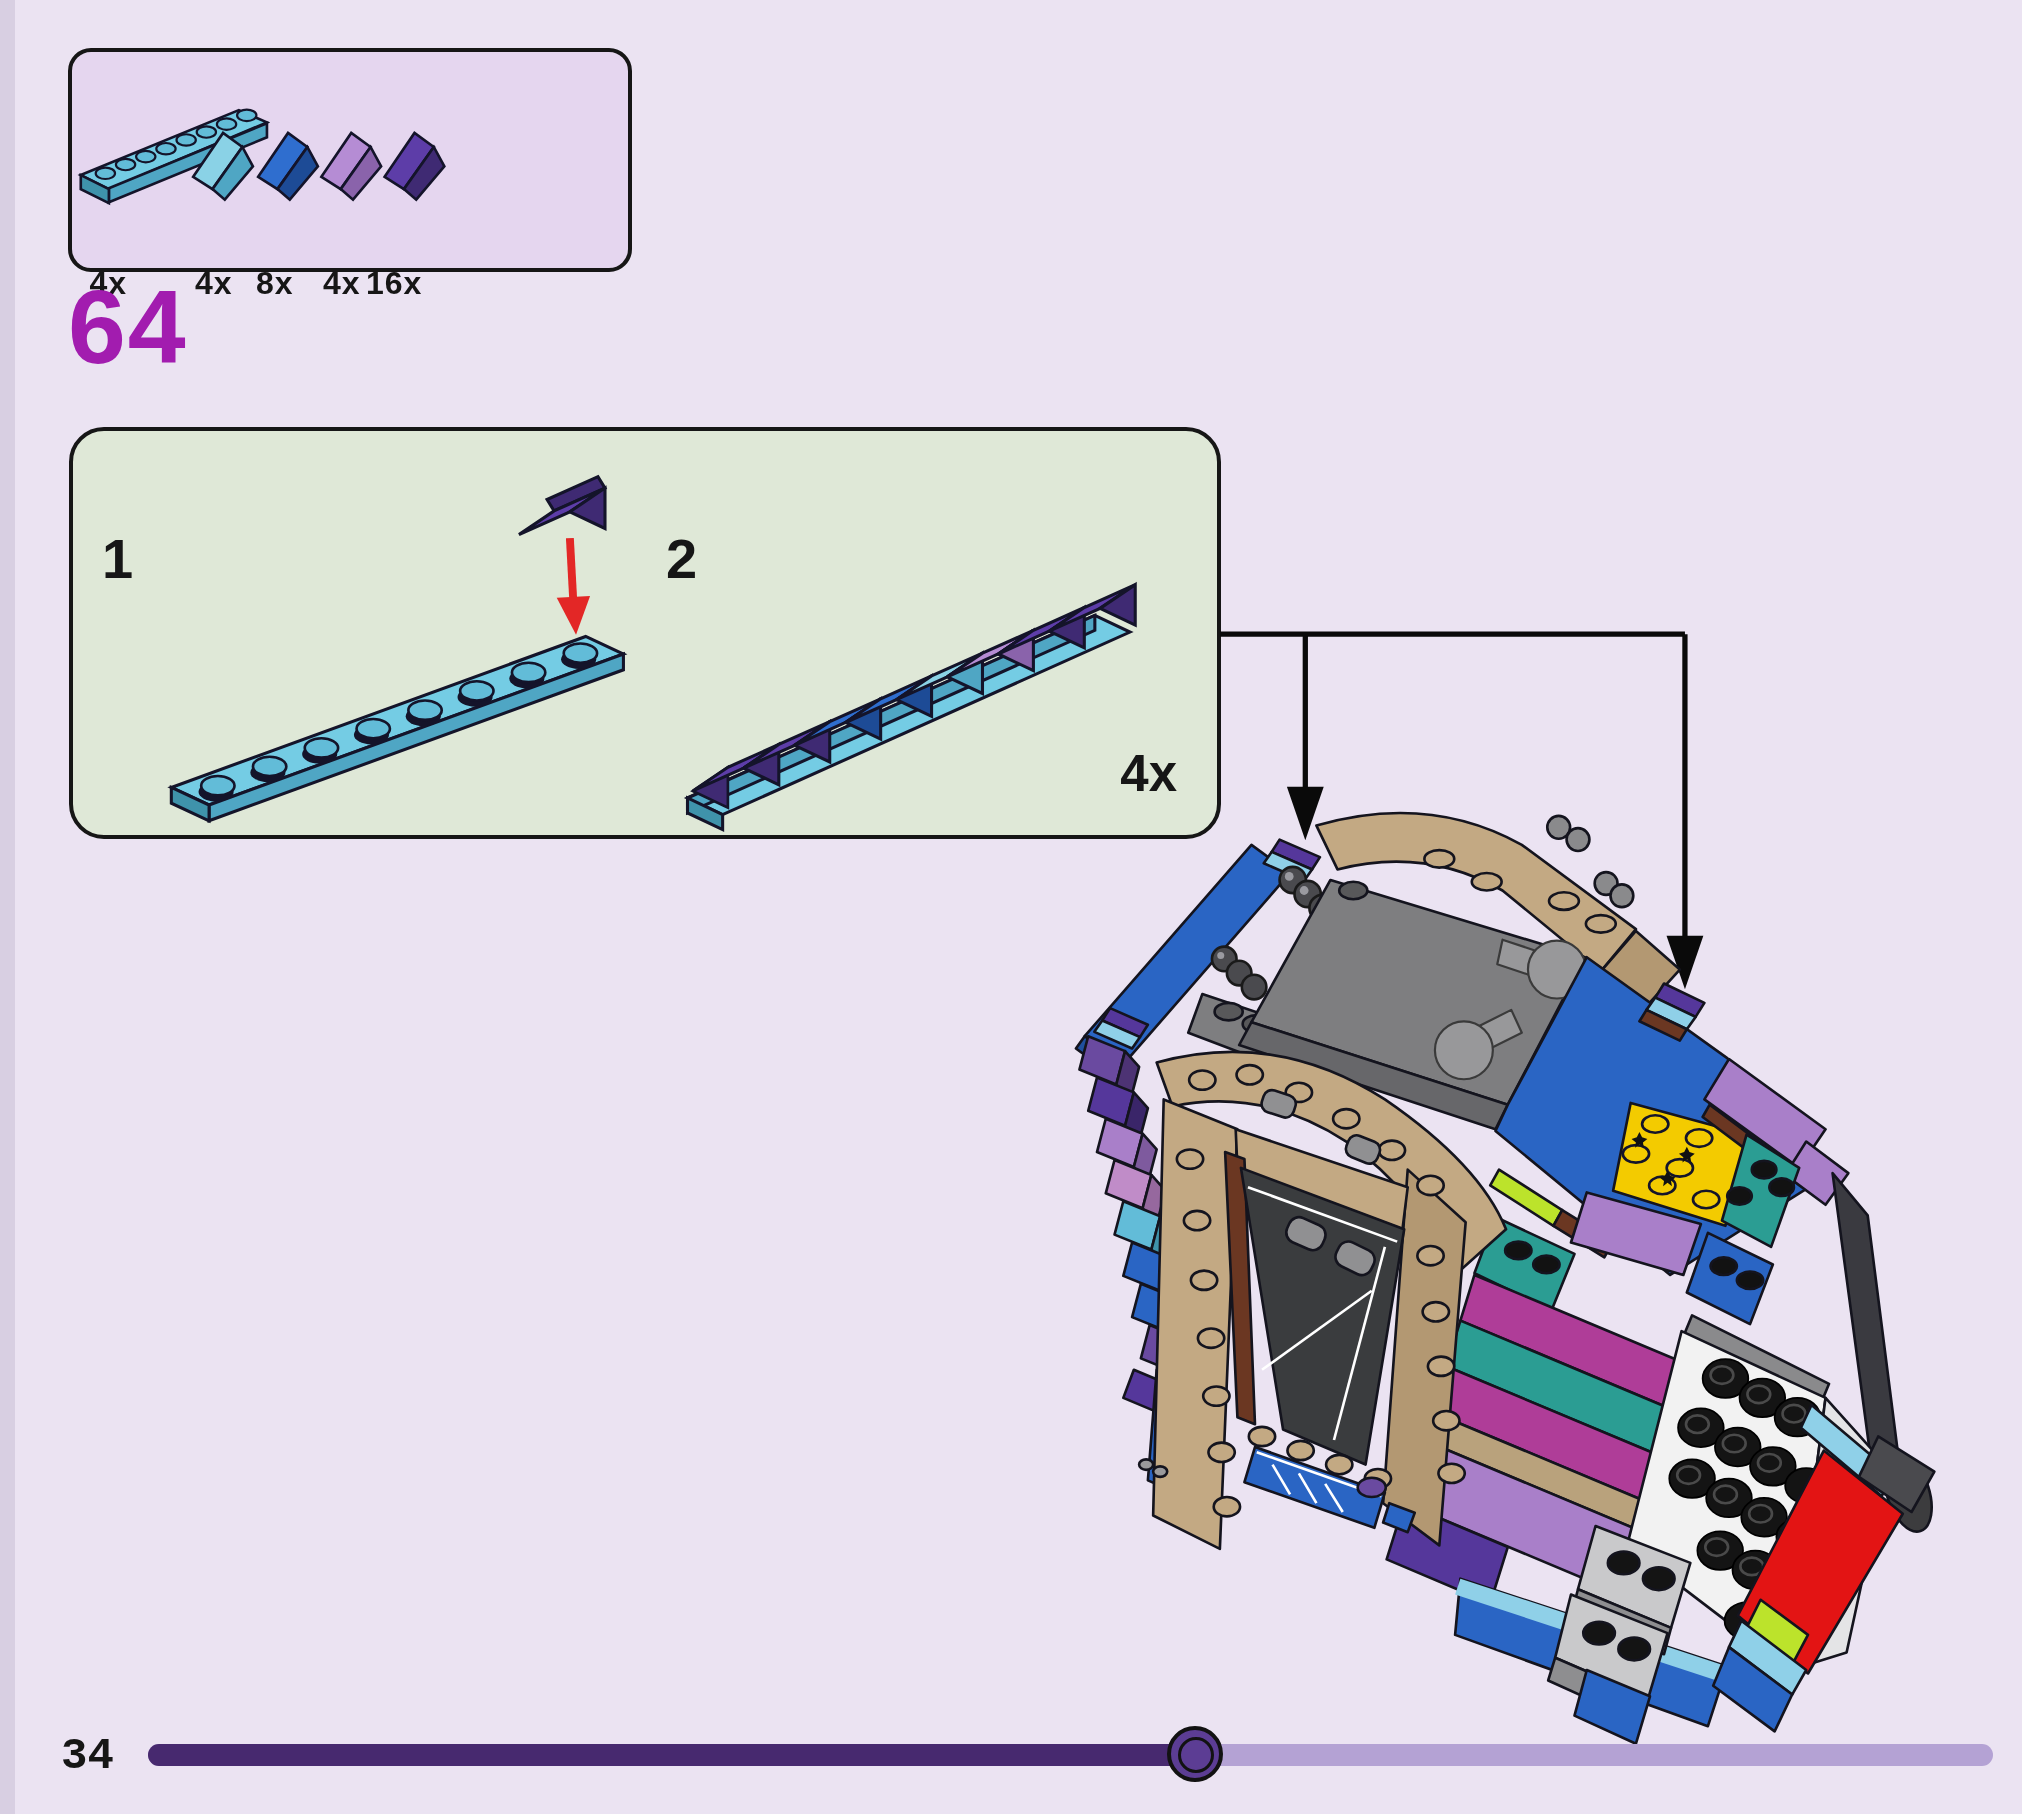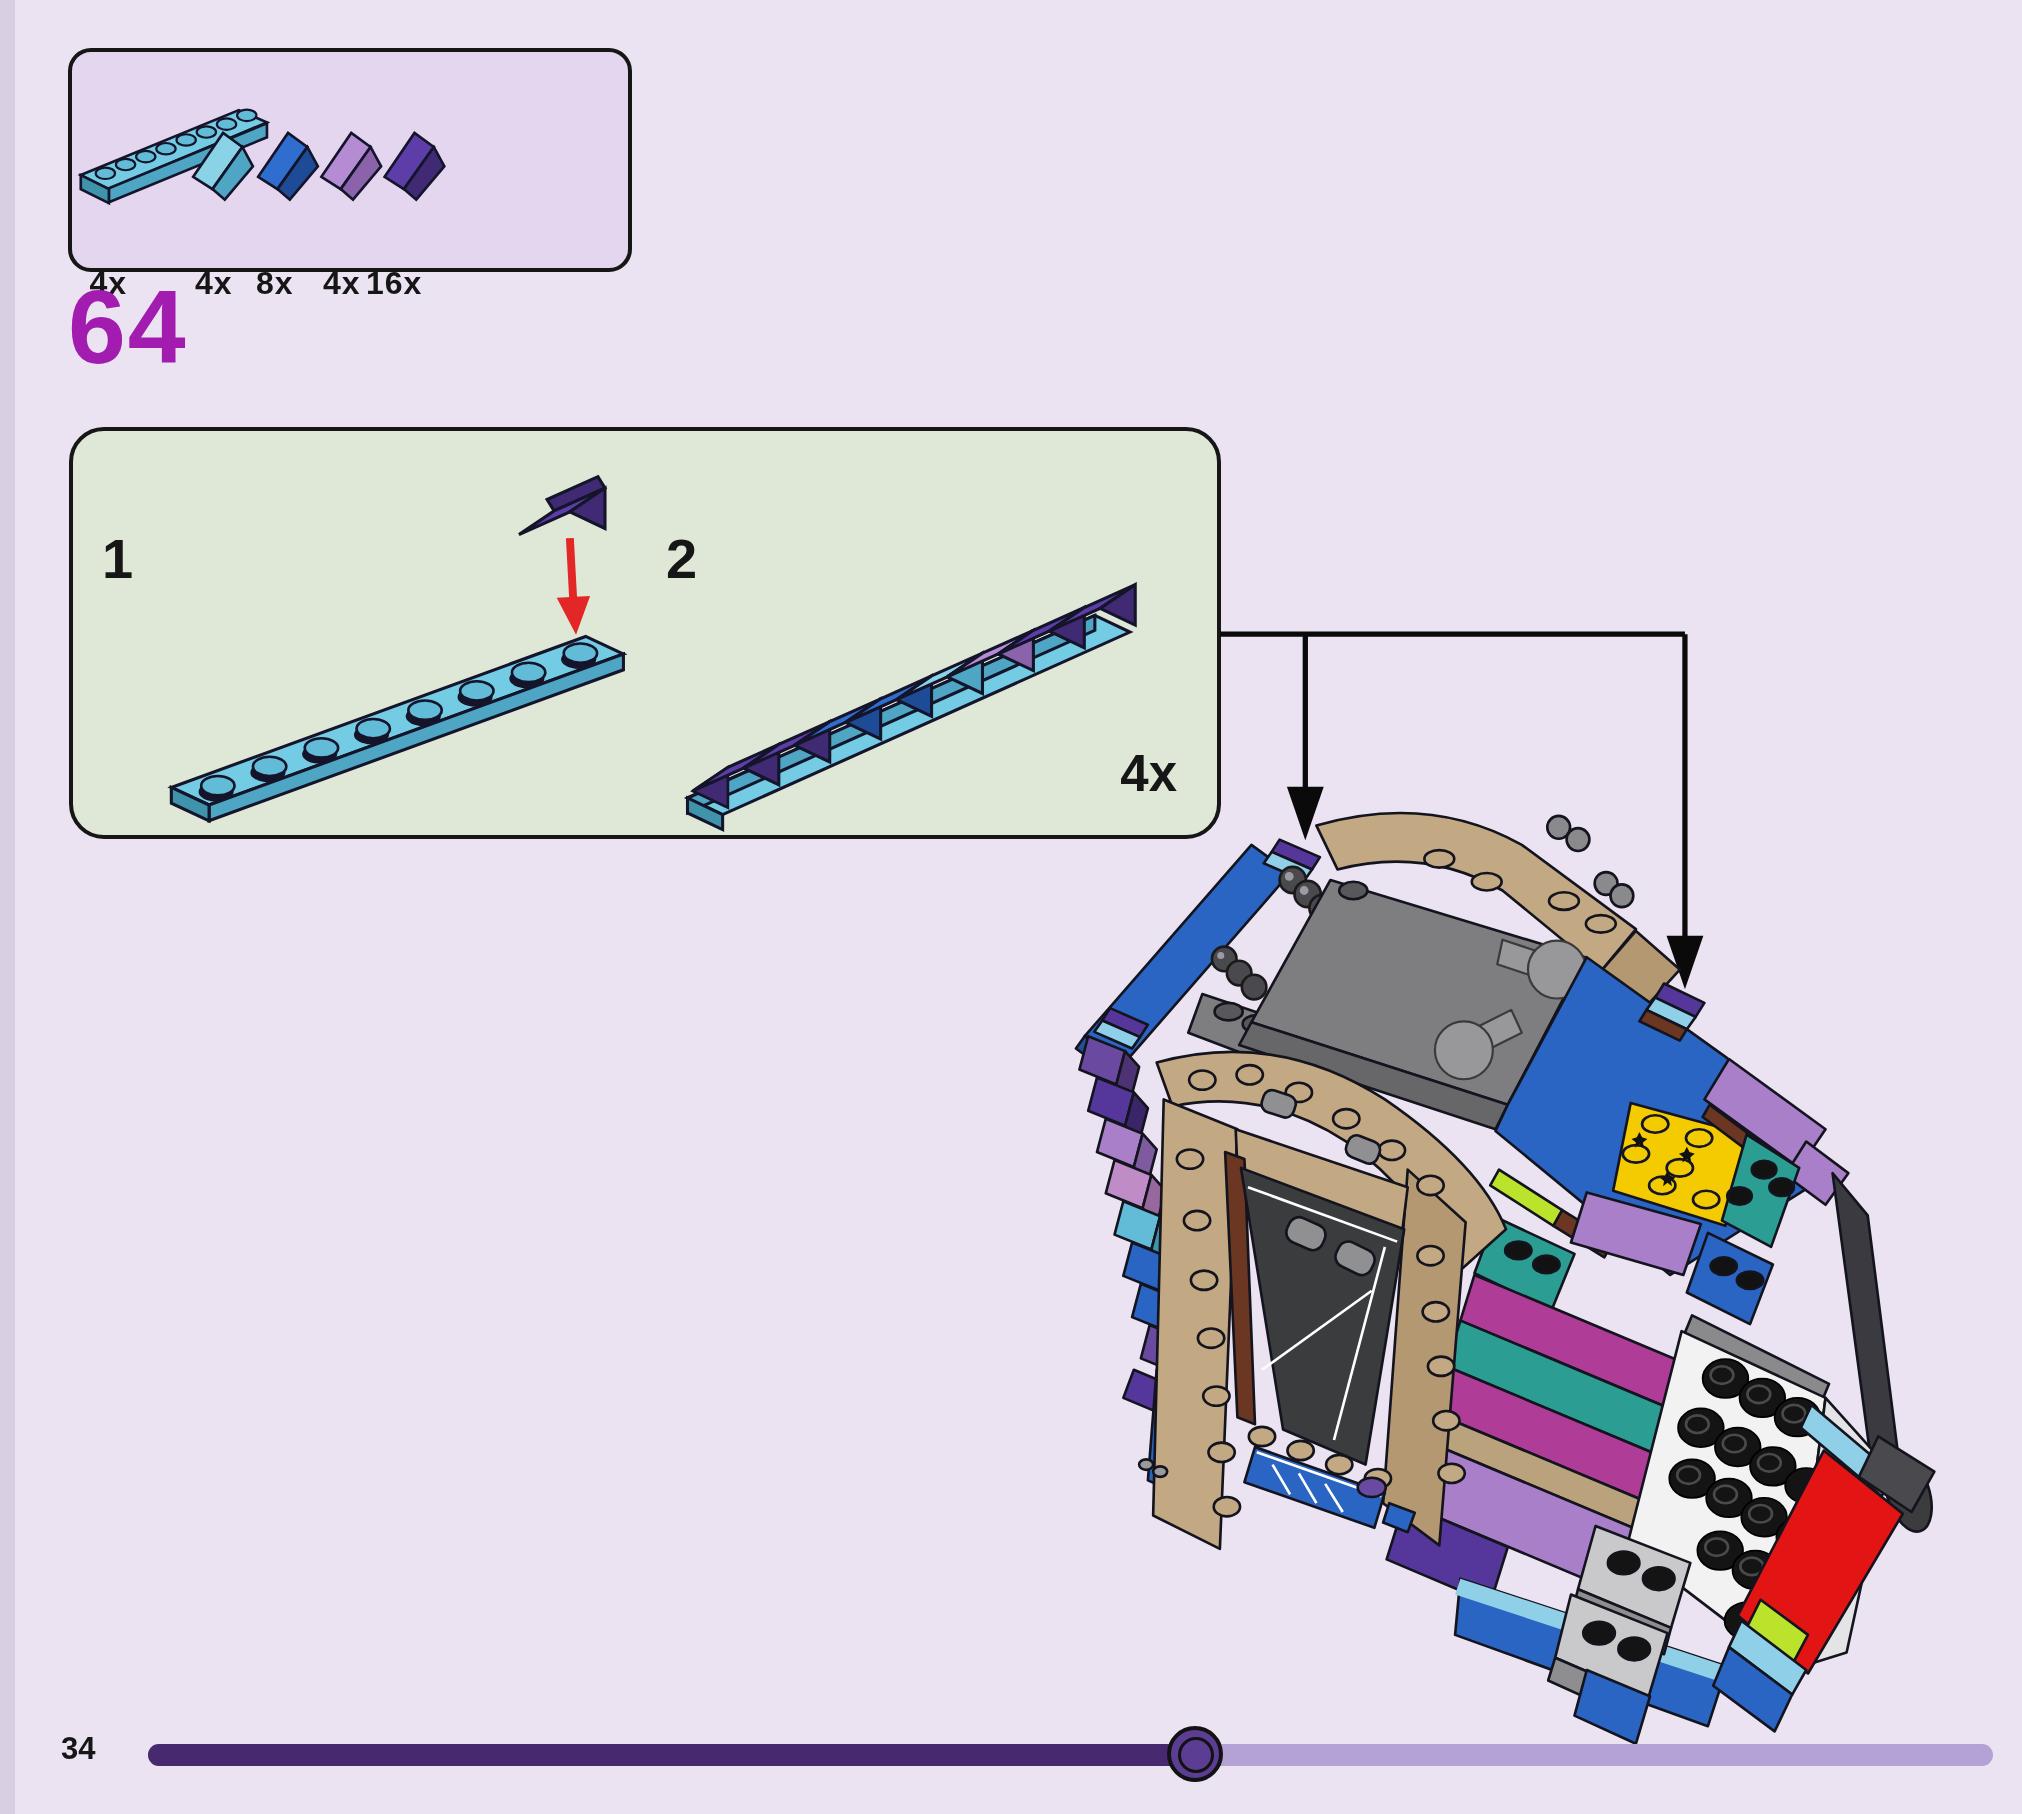--- a/index.html
+++ b/index.html
@@ -43,21 +43,21 @@
     font-size:51px;font-weight:700;color:#161616;
   }
   .substep-box svg.assembly{position:absolute;left:0;top:0;}
   
   .callout-svg{position:absolute;left:1203px;top:628px;}
   
   .model-svg{position:absolute;left:1001px;top:808px;}
   
   .page-num{
     position:absolute;left:46px;top:1731px;
-    font-size:31px;font-weight:700;color:#161616;
+    font-size:44px;font-weight:700;color:#161616;font-family:Liberation Mono, monospace;
   }
   .progress-track{
     position:absolute;left:133px;top:1744px;width:1845px;height:22px;
     background:#b4a2d4;border-radius:11.4px;
   }
   .progress-done{
     position:absolute;left:0;top:0;height:22px;width:1047px;
     background:#47296f;border-radius:11.4px;
   }
   .progress-knob{

